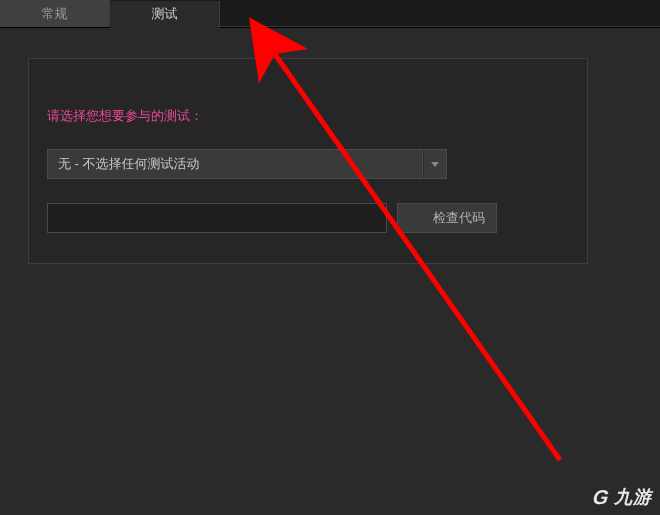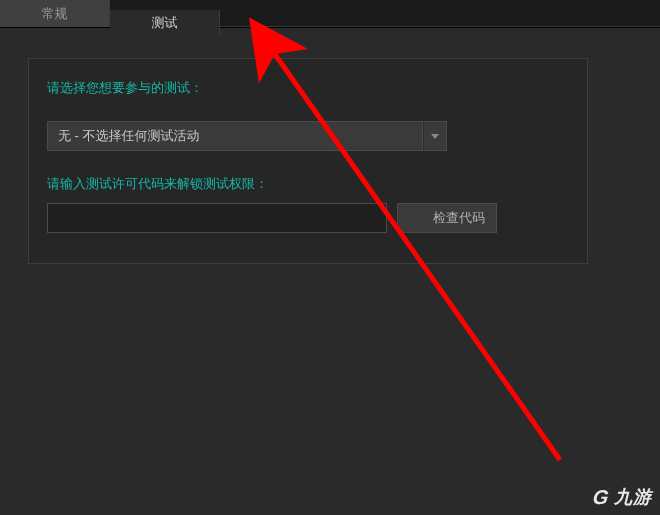--- a/index.html
+++ b/index.html
@@ -29,39 +29,40 @@
       font-size: 13px;
       border-right: 1px solid #3a3a3a;
       cursor: pointer;
       background: #404040;
     }
     .tab.active {
       background: #2a2a2a;
       color: #d0d0d0;
       border-bottom: 1px solid #2a2a2a;
       position: relative;
-      top: 10px;
+      top: 1px;
     }
     .tab-filler {
       flex: 1;
       border-bottom: 1px solid #3a3a3a;
     }
     .content {
       padding: 30px 28px;
     }
     .panel {
       width: 560px;
       border: 1px solid #3e3e3e;
       background: #262626;
       padding: 20px 18px 30px 18px;
     }
     .label {
-      color: #14b8a6;
+      color: #ec4899;
       font-size: 13px;
       margin-bottom: 10px;
+      margin-top: 28px;
     }
     .select-wrap {
       display: flex;
       width: 400px;
       height: 30px;
       margin-bottom: 24px;
       margin-top: 24px;
     }
     .select-display {
       flex: 1;
@@ -158,21 +159,20 @@
 
     <div class="label">请选择您想要参与的测试：</div>
 
     <div class="select-wrap">
       <div class="select-display">无 - 不选择任何测试活动</div>
       <div class="select-btn">
         <div class="caret"></div>
       </div>
     </div>
 
-    <div class="label">请输入测试许可代码来解锁测试权限：</div>
 
     <div class="code-row">
       <input type="text" class="text-input" value="" style="">
       <div class="check-btn">
           <span>检查代码</span>
         </div>
     </div>
 
   </div>
 </div>

